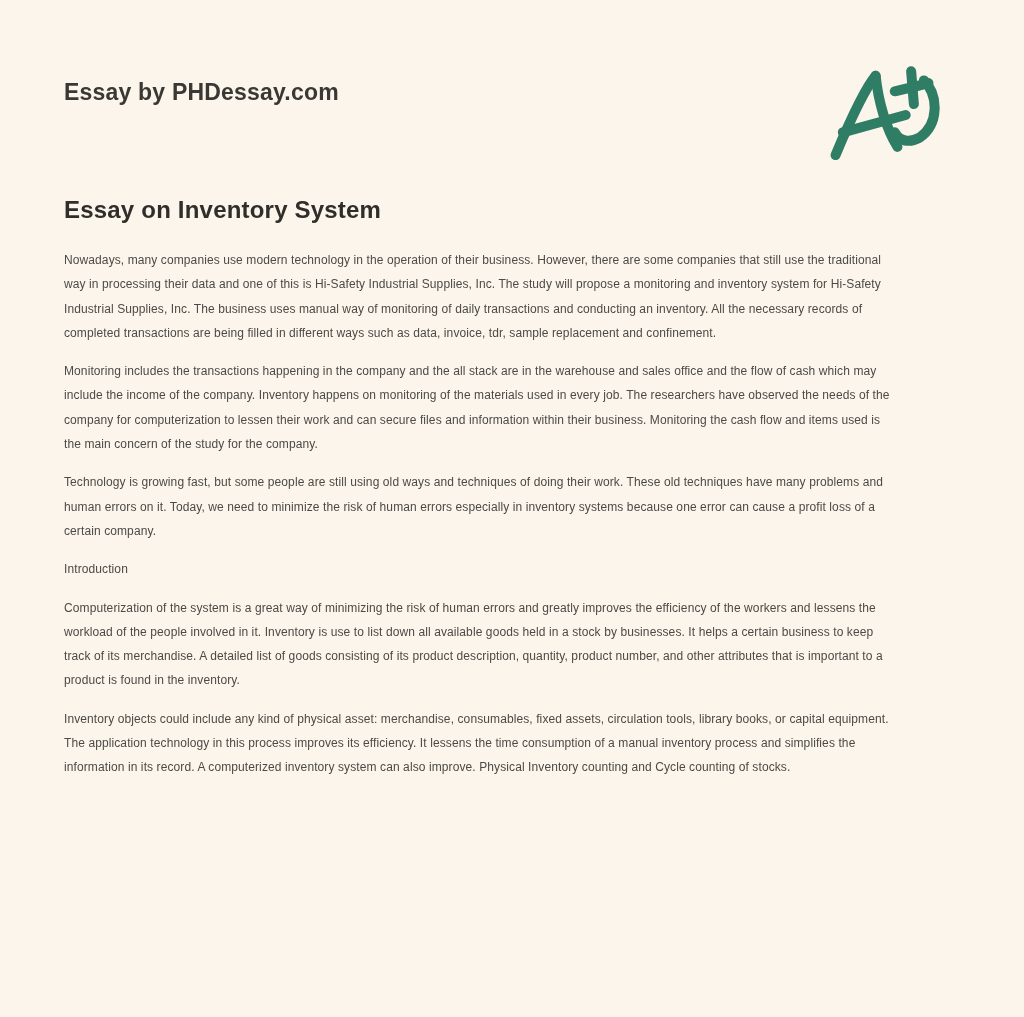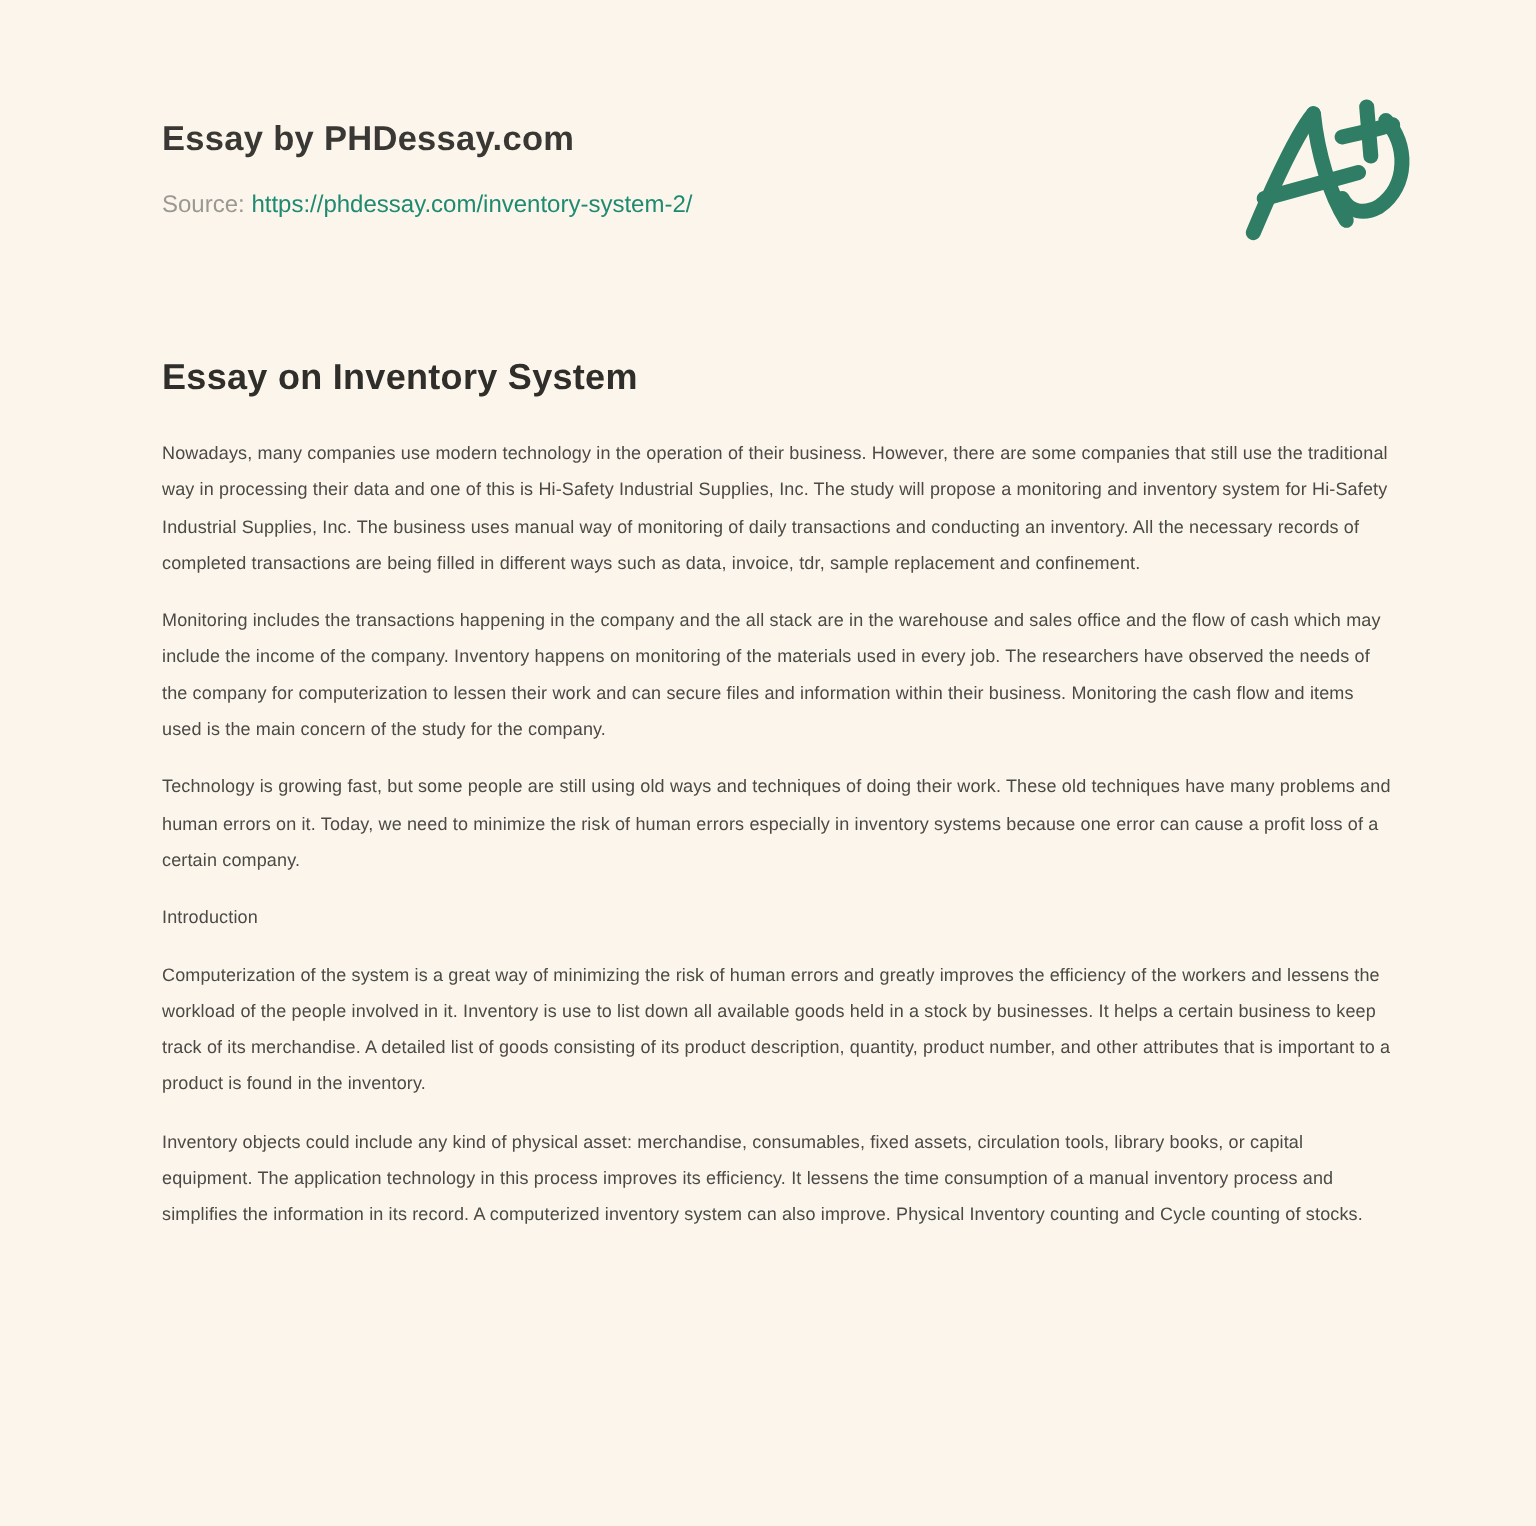--- a/index.html
+++ b/index.html
@@ -6,21 +6,21 @@
     margin: 0;
     padding: 0;
     background: #fcf5eb;
     font-family: "Liberation Sans", sans-serif;
   }
   .page {
     position: relative;
     width: 1024px;
     height: 1017px;
     box-sizing: border-box;
-    padding: 78px 96px 0 108px;
+    padding: 78px 96px 0 64px;
     background: #fcf5eb;
     overflow: hidden;
   }
   .doc-header {
     position: relative;
   }
   .header-title {
     margin: 0;
     font-size: 23px;
     font-weight: 700;
@@ -67,24 +67,20 @@
   }
 </style>
 </head>
 <body>
 
 <div class="page">
 
   <div class="doc-header">
     <h1 class="header-title">Essay by PHDessay.com</h1>
 
-    <div class="source-line">
-      <span>Source:</span>
-      <a class="source-link">https://phdessay.com/inventory-system-2/</a>
-    </div>
 
     <svg class="logo" viewBox="8 8 124 112" fill="none" stroke="#2e7d64" stroke-width="11" stroke-linecap="round">
       <path d="M19,108 C35,70 52,34 63,21"></path>
       <path d="M63,21 C66,50 75,80 87,99"></path>
       <path d="M27,83 C52,76 75,70 96,64"></path>
       <path d="M102,16 C103,28 104,40 105,52"></path>
       <path d="M84,38 C97,35 110,32 121,29"></path>
       <path d="M116,26 C132,42 133,74 111,89 C100,95 89,93 84,83"></path>
     </svg>
   </div>

